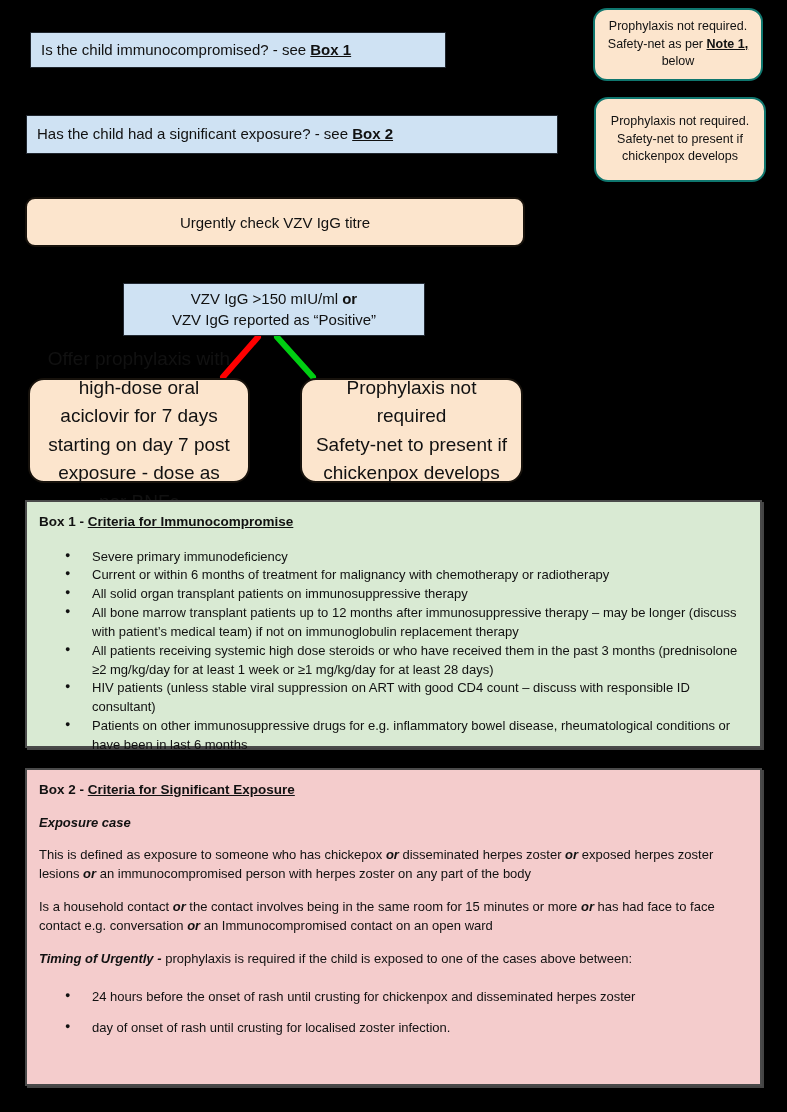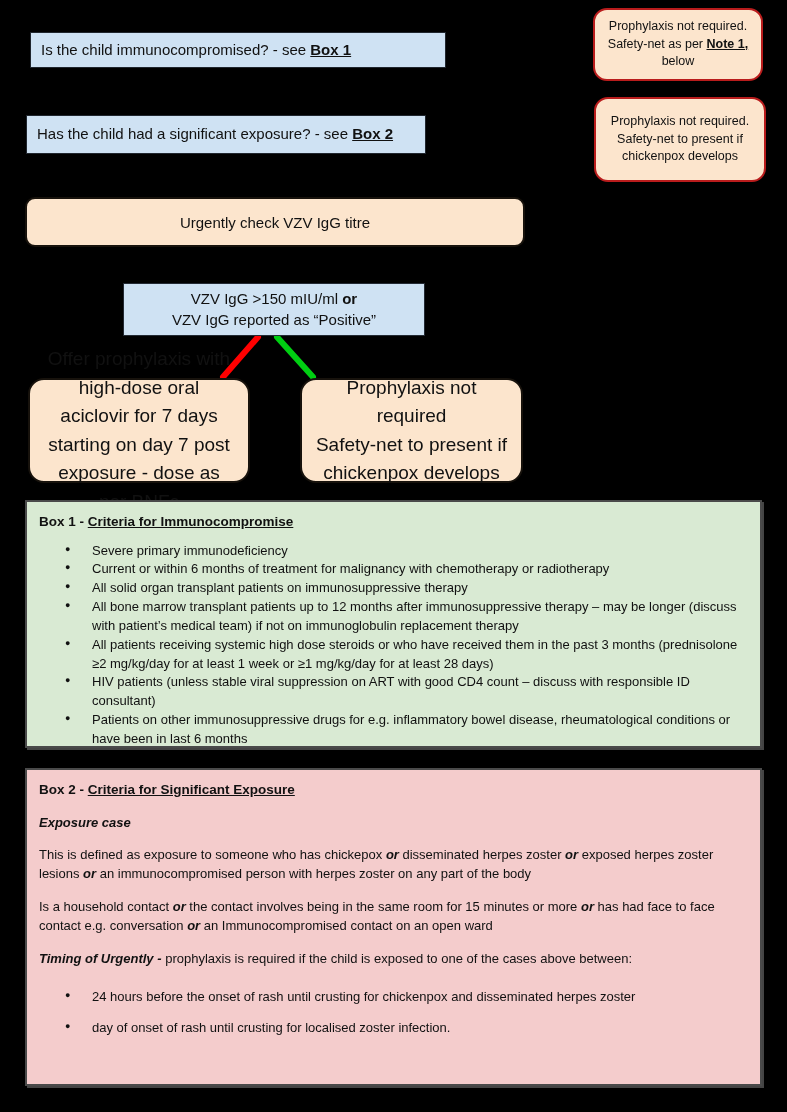--- a/index.html
+++ b/index.html
@@ -10,21 +10,21 @@
   }
   .abs{position:absolute;box-sizing:border-box;}
   
   .qbox{
     background:#cfe2f3;border:1px solid #20262e;
     display:flex;align-items:center;padding:4px 10px;
     font-size:15px;line-height:1.25;
   }
   .ref{font-weight:bold;text-decoration:underline;}
   .note{
-    background:#fce5cd;border:2px solid #b91c1c;border-radius:14px;
+    background:#fce5cd;border:2px solid #0f766e;border-radius:14px;
     display:flex;align-items:center;justify-content:center;text-align:center;
     font-size:12.5px;line-height:1.42;padding:6px 8px;
   }
   .urgent{
     background:#fce5cd;border:2px solid #17120c;border-radius:10px;
     display:flex;align-items:center;justify-content:center;text-align:center;
     font-size:15px;
   }
   .vzv{
     background:#cfe2f3;border:1.5px solid #232a33;
@@ -40,21 +40,21 @@
   .b{font-weight:bold;}
   .i{font-style:italic;}
   .bi{font-weight:bold;font-style:italic;}
   
   .bigbox{
     border:2px solid #4a4a4a;box-shadow:2px 2px 0 0 rgba(150,150,150,.45);
     padding:10px 12px;font-size:13px;line-height:1.45;
   }
   .bigbox.green{background:#d9ead3;}
   .bigbox.pink{background:#f4cccc;}
-  .boxtitle{font-weight:bold;margin:0 0 10px 0;font-size:13.5px;}
+  .boxtitle{font-weight:bold;margin:0 0 16px 0;font-size:13.5px;}
   .bigbox ul{list-style:none;margin:0;padding:0;}
   .bigbox li{position:relative;padding-left:53px;margin:0;}
   .bigbox li::before{content:"●";position:absolute;left:26px;top:1px;font-size:9px;}
   .pink p{margin:0 0 14px 0;}
   .pink li{margin-bottom:13px;}
   .pink ul{margin-top:19px;}
   svg.arrows{position:absolute;left:0;top:0;pointer-events:none;}
 </style>
 </head>
 <body>
@@ -67,21 +67,21 @@
   </svg>
 
   <div class="abs qbox" style="left:30px;top:32px;width:416px;height:36px;">
     <span><span>Is the child immunocompromised? - see </span><span class="ref">Box 1</span></span>
   </div>
 
   <div class="abs note" style="left:593px;top:8px;width:170px;height:73px;">
     <span><span>Prophylaxis not required. Safety-net as per </span><span class="ref">Note 1,</span><span> below</span></span>
   </div>
 
-  <div class="abs qbox" style="left:26px;top:115px;width:400px;height:39px;">
+  <div class="abs qbox" style="left:26px;top:115px;width:532px;height:39px;">
     <span><span>Has the child had a significant exposure? - see </span><span class="ref">Box 2</span></span>
   </div>
 
   <div class="abs note" style="left:594px;top:97px;width:172px;height:85px;">
     <span>Prophylaxis not required. Safety-net to present if chickenpox develops</span>
   </div>
 
   <div class="abs urgent" style="left:25px;top:197px;width:500px;height:50px;">
     <span>Urgently check VZV IgG titre</span>
   </div>

